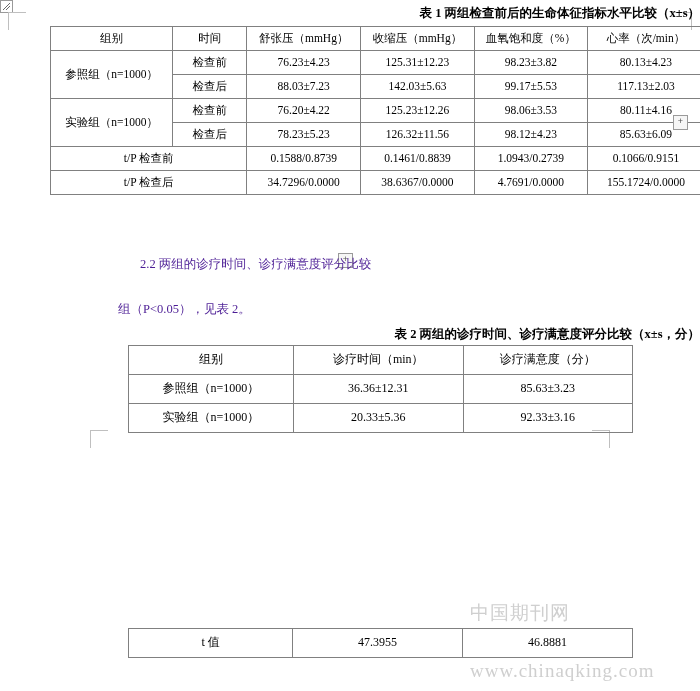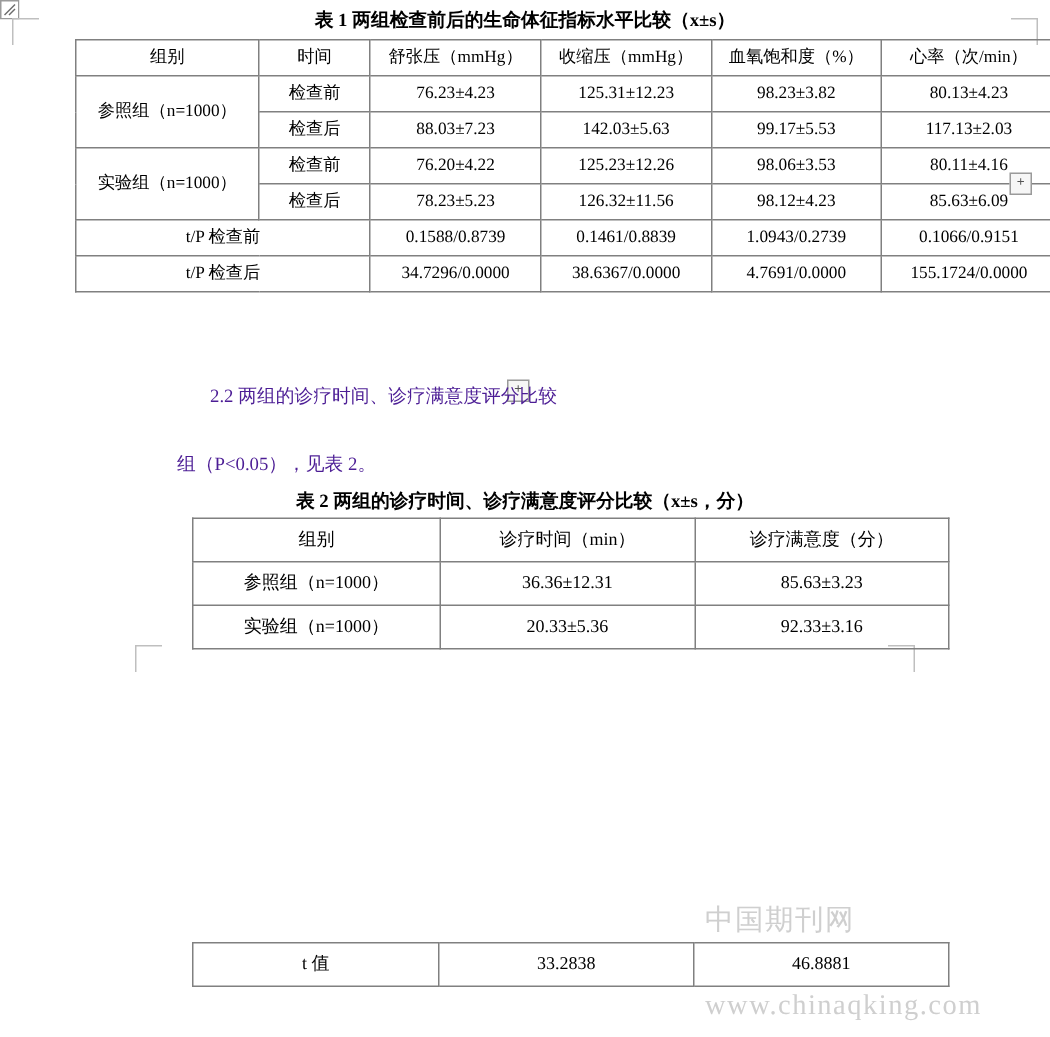--- a/index.html
+++ b/index.html
@@ -44,21 +44,21 @@
     margin-left: 28px;
   }
   table td {
     border: 1px solid #808080;
     text-align: center;
     vertical-align: middle;
     padding: 3px 2px;
     font-family: "Liberation Serif", serif;
   }
   .tbl-caption {
-    text-align: center;
+    text-align: right;
     font-size: 12.5px;
     font-weight: bold;
     font-family: "Liberation Serif", serif;
   }
 
   
   #table1-caption {
     position: absolute;
     left: 0;
     top: 5px;
@@ -281,21 +281,21 @@
         </tr>
       </tbody>
     </table>
   </div>
 
   <div id="table3-wrap">
     <table id="table3">
       <tbody>
         <tr>
           <td style="width:165px">t 值</td>
-          <td style="width:170px">33.2838</td>
+          <td style="width:170px">47.3955</td>
           <td style="width:170px">46.8881</td>
         </tr>
       </tbody>
     </table>
   </div>
 
   <div class="watermark" id="wm-en">www.chinaqking.com</div>
   <div class="watermark" id="wm-cn">中国期刊网</div>
 
 </div>

